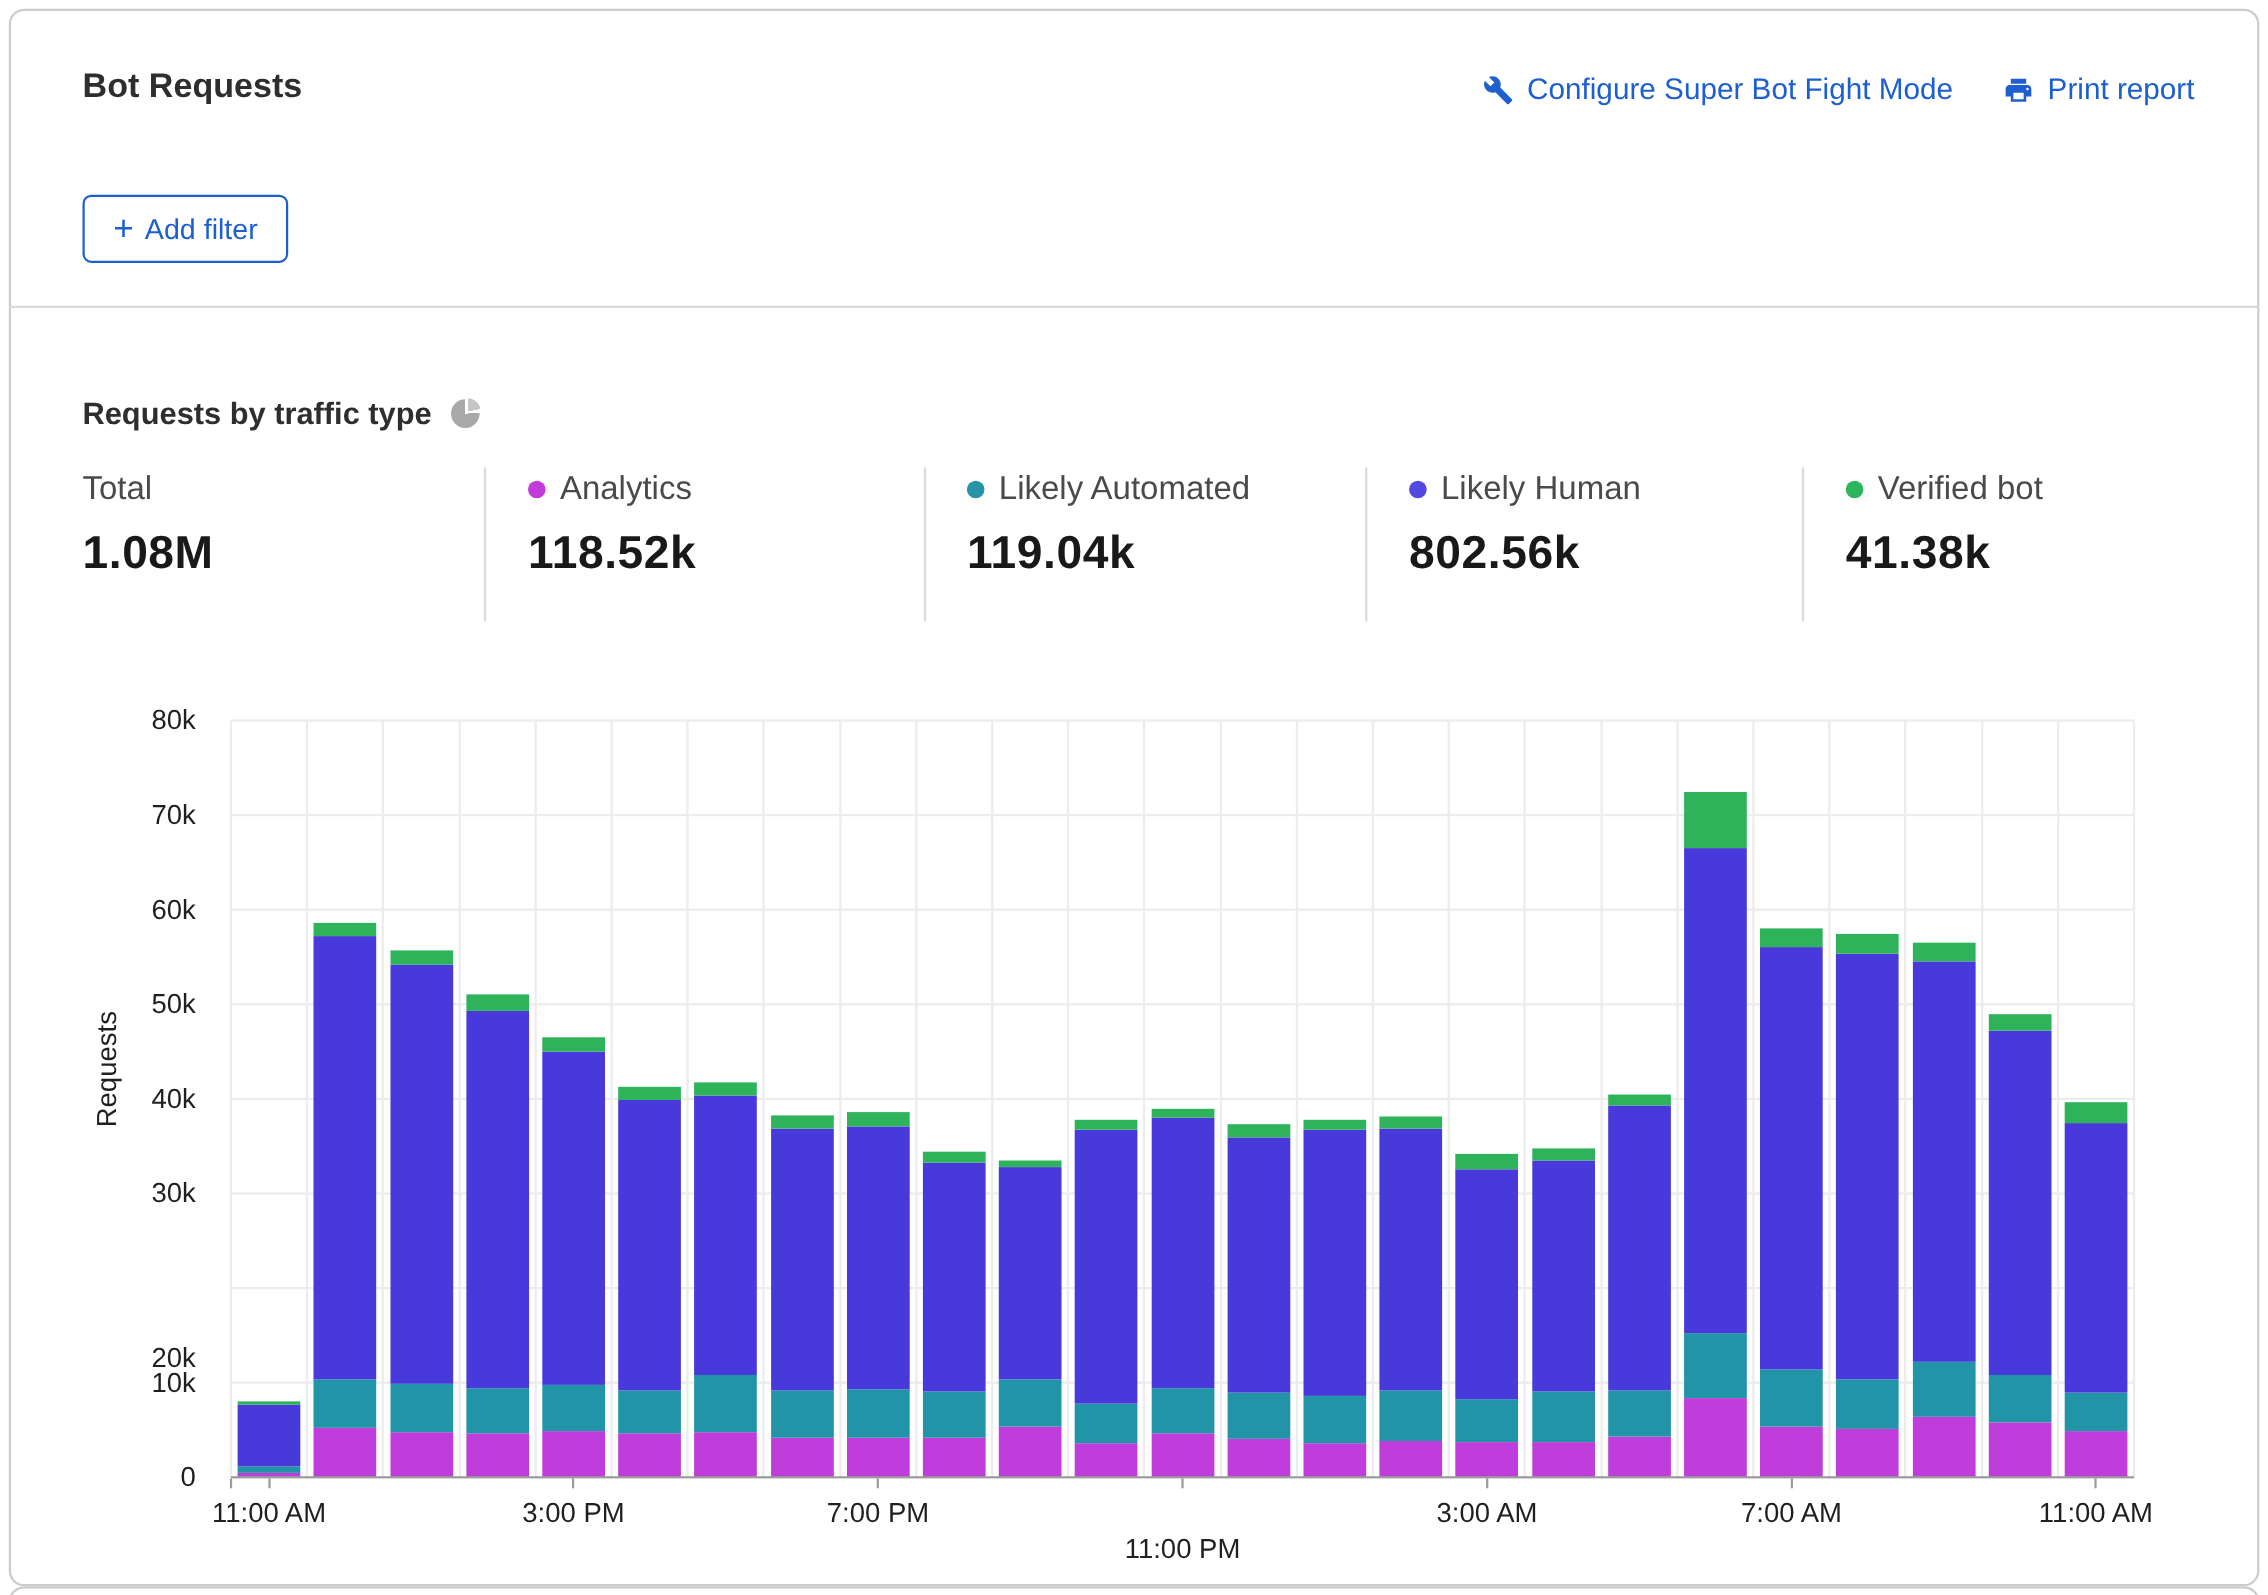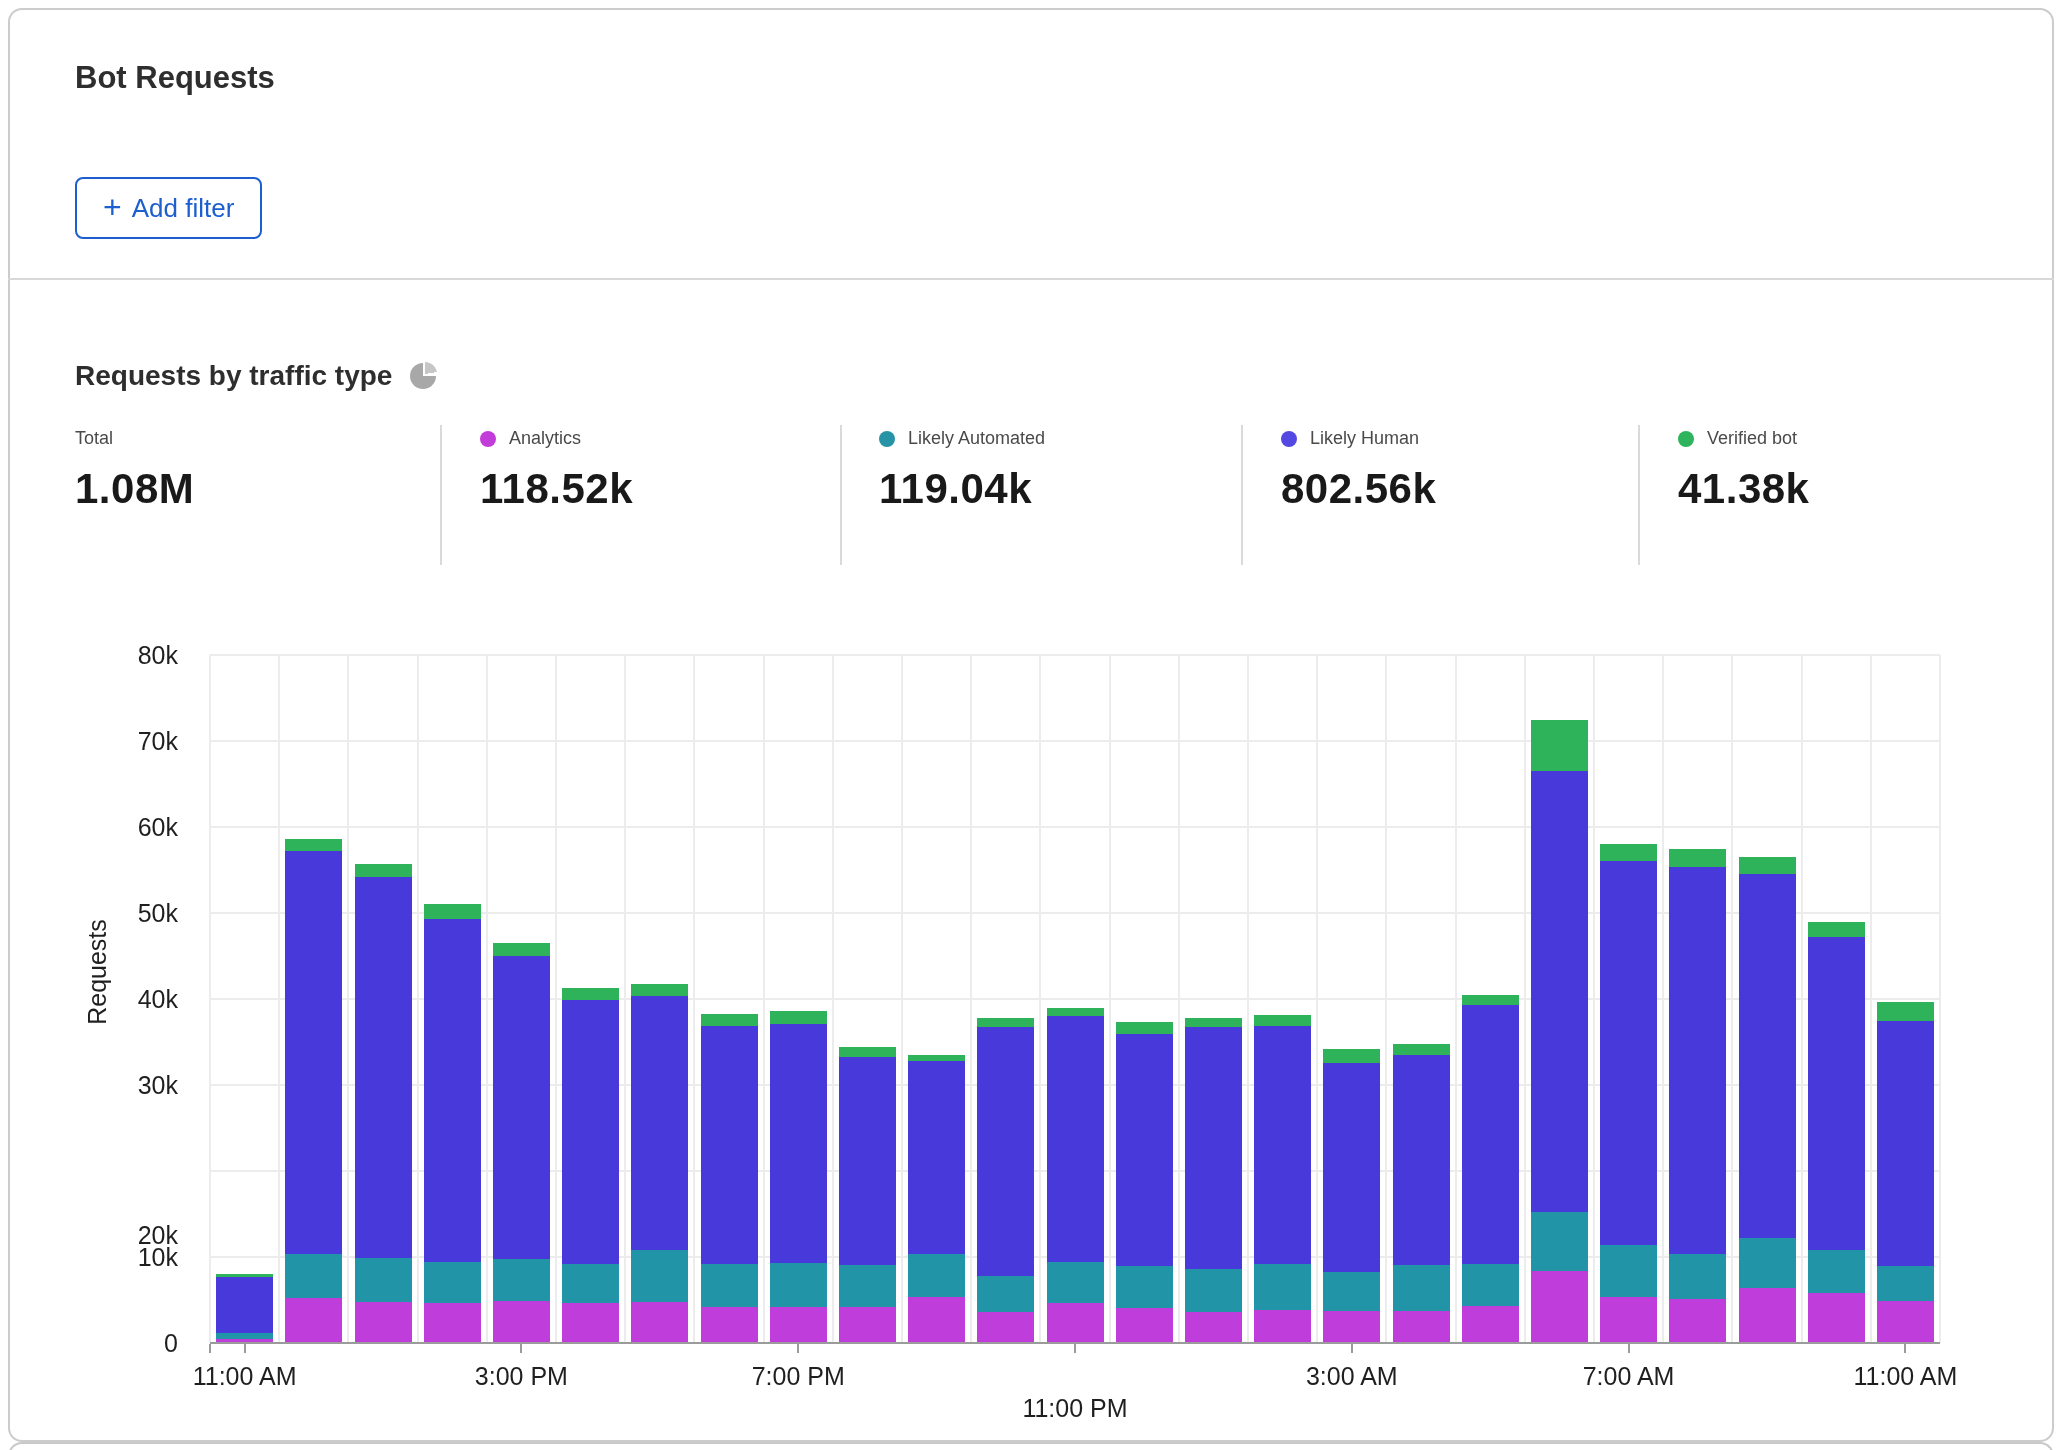--- a/index.html
+++ b/index.html
@@ -36,21 +36,21 @@
   .pie-icon { position:relative; width:26px; height:26px; }
   .pie-icon::before { content:''; position:absolute; inset:0; border-radius:50%;
                       background:conic-gradient(transparent 0deg 88deg, #a8a8a8 88deg 360deg); }
   .pie-icon::after  { content:''; position:absolute; inset:0; border-radius:50%;
                       background:conic-gradient(#c6c6c6 8deg 80deg, transparent 80deg);
                       transform:translate(2px,-2px) scale(.92); }
 
   .stat-col { position:absolute; top:428px; }
   .stat-label-row { display:flex; align-items:center; gap:13px; }
   .stat-dot { width:16px; height:16px; border-radius:50%; }
-  .stat-label { font-size:18px; color:#4a4a4a; }
+  .stat-label { font-size:30px; color:#4a4a4a; }
   .stat-value { margin-top:16px; font-size:42px; font-weight:700; color:#191919; letter-spacing:.5px; }
   .stat-divider { position:absolute; top:425px; height:140px; width:2px; background:#dadada; }
 
   .plot { position:absolute; left:210px; top:655px; width:1730px; height:688px; }
   .vline { position:absolute; top:0; bottom:0; width:2px; background:#ececec; }
   .hline { position:absolute; left:0; right:0; height:2px; background:#ececec; }
   .axis-line { position:absolute; left:0; right:0; bottom:-1px; height:2px; background:#9b9b9b; }
   .bar { position:absolute; bottom:0; width:57px; }
   .bar-seg { position:absolute; left:0; width:100%; }
 
@@ -67,20 +67,34 @@
                     border-radius:14px 14px 0 0; }
 </style>
 </head>
 <body>
 
 <div id="page">
   <div class="card"></div>
 
   <h1 class="page-title">Bot Requests</h1>
 
+  <div class="header-links">
+    <a class="hlink">
+      <svg viewBox="0 0 24 24">
+        <path d="M22.7 19l-9.1-9.1c.9-2.3.4-5-1.5-6.9-2-2-5-2.4-7.4-1.3L9 6 6 9 1.6 4.7C.4 7.1.9 10.1 2.9 12.1c1.9 1.9 4.6 2.4 6.9 1.5l9.1 9.1c.4.4 1 .4 1.4 0l2.3-2.3c.5-.4.5-1.1.1-1.4z"></path>
+      </svg>
+      <span>Configure Super Bot Fight Mode</span>
+    </a>
+    <a class="hlink">
+      <svg viewBox="0 0 24 24">
+        <path d="M19 8H5c-1.66 0-3 1.34-3 3v6h4v4h12v-4h4v-6c0-1.66-1.34-3-3-3zm-3 11H8v-5h8v5zm3-7c-.55 0-1-.45-1-1s.45-1 1-1 1 .45 1 1-.45 1-1 1zm-1-9H6v4h12V3z"></path>
+      </svg>
+      <span>Print report</span>
+    </a>
+  </div>
 
   <button class="add-filter">
     <span class="plus">+</span>
     <span class="lbl">Add filter</span>
   </button>
 
 
   <div class="header-divider"></div>
 
   <div class="section-heading">

